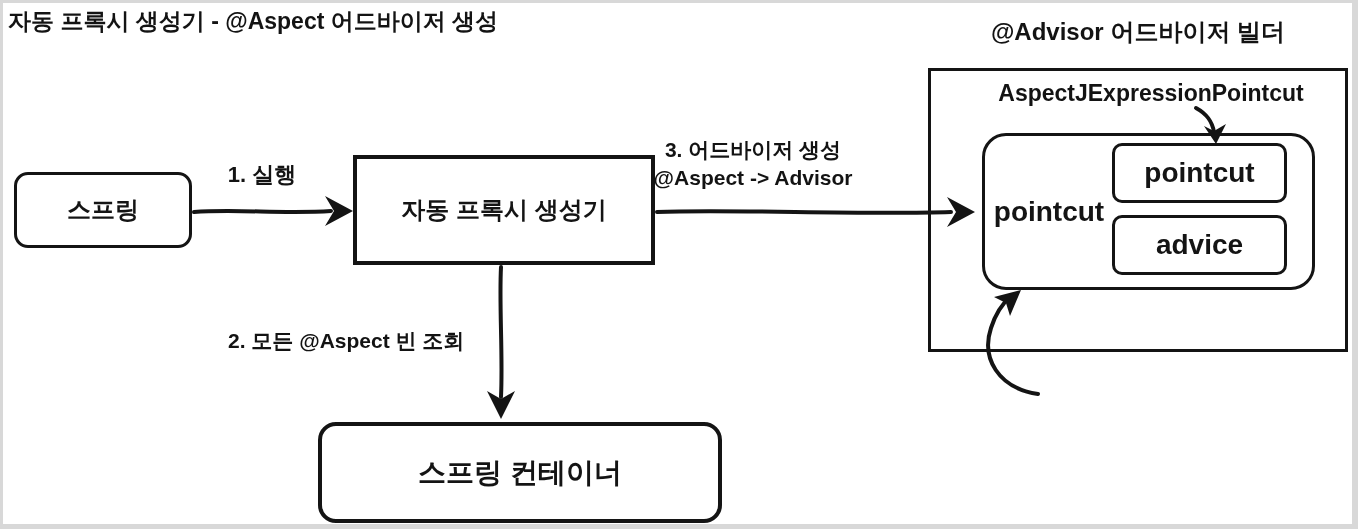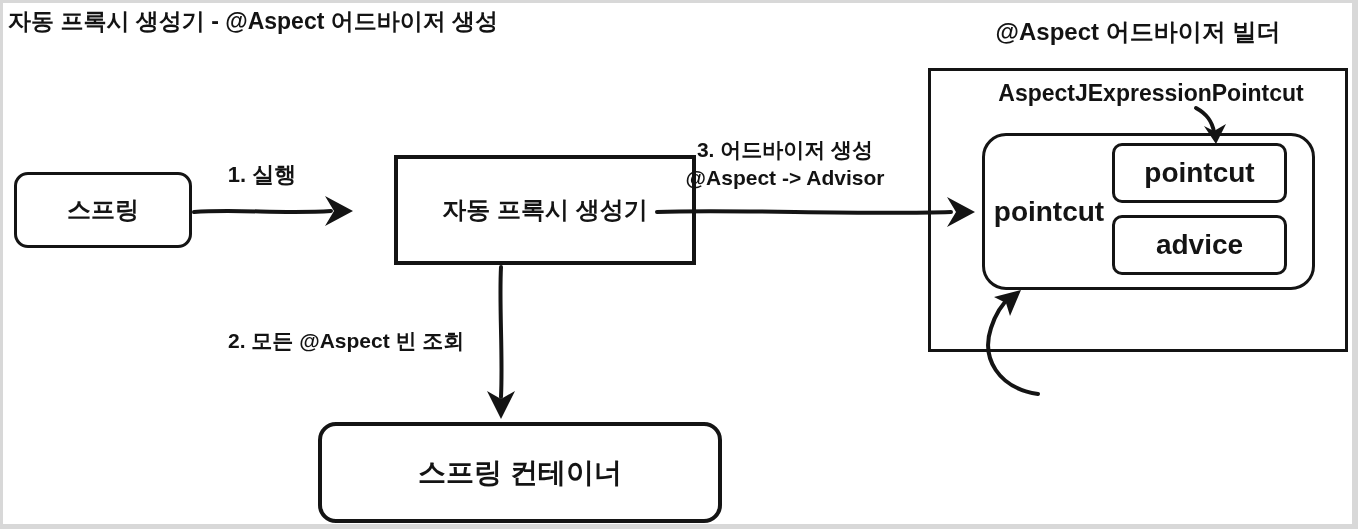--- a/index.html
+++ b/index.html
@@ -25,21 +25,21 @@
     background: #ffffff;
     border: 3px solid #141414;
     box-sizing: border-box;
     display: flex;
     align-items: center;
     justify-content: center;
     white-space: nowrap;
     z-index: 2;
   }
   #spring-box          { left: 14px;  top: 172px; width: 178px; height: 76px;  border-radius: 14px; font-size: 24px; font-weight: 600; }
-  #proxy-creator-box   { left: 353px; top: 155px; width: 302px; height: 110px; border-width: 4px;   font-size: 24px; font-weight: 600; margin-left: 41px; }
+  #proxy-creator-box   { left: 353px; top: 155px; width: 302px; height: 110px; border-width: 4px;   font-size: 24px; font-weight: 600; }
   #spring-container-box{ left: 318px; top: 422px; width: 404px; height: 101px; border-radius: 18px; border-width: 4px; font-size: 28px; font-weight: 600; }
   #builder-box         { left: 928px; top: 68px;  width: 420px; height: 284px; }
   #advisor-box         { left: 982px; top: 133px; width: 333px; height: 157px; border-radius: 24px; z-index: 3; }
   .advisor-label {
     position: absolute; left: 0; top: 0; width: 128px; height: 100%;
     display: flex; align-items: center; justify-content: center;
     font-size: 28px; font-weight: 700;
   }
   .inner-node {
     position: absolute;
@@ -53,32 +53,32 @@
     font-size: 28px; font-weight: 700;
   }
   #pointcut-box { top: 7px; }
   #advice-box   { top: 79px; }
   .ann { position: absolute; font-weight: 700; color: #131313; z-index: 6; white-space: nowrap; }
   #main-title     { left: 8px;   top: 6px;   font-size: 23px; }
   #builder-title  { left: 928px; top: 16px;  width: 420px; text-align: center; font-size: 24px; }
   #aspectj-label  { left: 928px; top: 80px;  width: 422px; text-align: center; font-size: 23px; z-index: 4; padding-left: 12px; }
   #label-step1    { left: 197px; top: 160px; width: 130px; text-align: center; font-size: 22px; }
   #label-step2    { left: 228px; top: 327px; font-size: 21px; }
-  #label-step3    { left: 644px; top: 136px; width: 282px; text-align: center; font-size: 21px; line-height: 28px; }
+  #label-step3    { left: 612px; top: 136px; width: 282px; text-align: center; font-size: 21px; line-height: 28px; }
   #label-step3 span { display: block; }
   #label-step4    { left: 958px; top: 400px; width: 384px; text-align: center; font-size: 22px; }
   .arrows-svg { position: absolute; left: 0; top: 0; z-index: 5; pointer-events: none; }
 </style>
 </head>
 <body>
 
 <div class="canvas">
 
   <div class="ann" id="main-title">자동 프록시 생성기 - @Aspect 어드바이저 생성</div>
-  <div class="ann" id="builder-title">@Aspect 어드바이저 빌더</div>
+  <div class="ann" id="builder-title">@Advisor 어드바이저 빌더</div>
 
   <div class="node" id="spring-box">
     <span>스프링</span>
   </div>
 
   <div class="node" id="proxy-creator-box">
     <span>자동 프록시 생성기</span>
   </div>
 
   <div class="node" id="spring-container-box">

